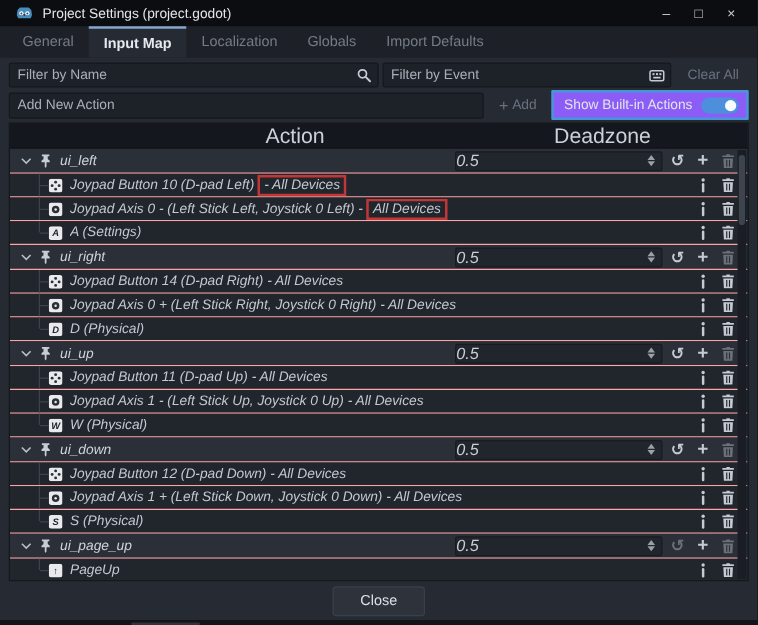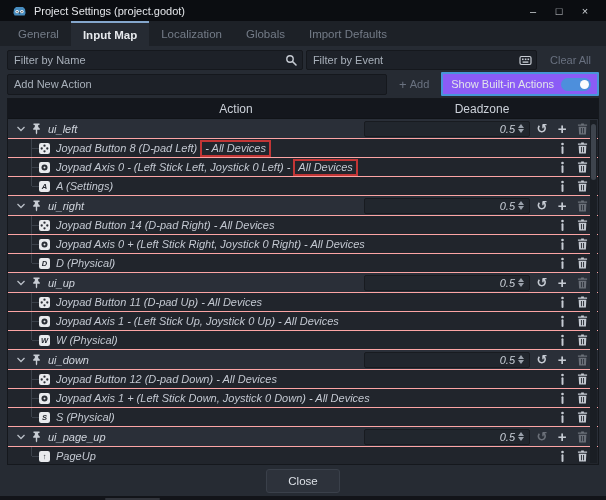--- a/index.html
+++ b/index.html
@@ -44,21 +44,21 @@
   .builtin-label { color:#e2e5ea; font-size:11px; white-space:nowrap; }
   .toggle { width:30px; height:13px; border-radius:7px; background:#4d8fdc; position:relative; }
   .toggle .knob { position:absolute; right:2px; top:2px; width:9px; height:9px; border-radius:50%;
                   background:#fbfcfd; }
 
   
   .table { position:relative; width:592px; height:367px; background:#21252c;
            border:1px solid #15181d; overflow:hidden; }
   .thead { position:relative; height:20px; background:#14171d; border-bottom:1px solid #101317; }
   .th { position:absolute; top:0; height:20px; line-height:20px; text-align:center;
-        color:#ccd1d9; font-size:12px; }
+        color:#ccd1d9; font-size:17px; }
   .th-action { left:0; width:456px; }
   .th-deadzone { left:424px; width:100px; }
 
   .tbody { position:relative; }
   .row { display:flex; align-items:center; border-bottom:1px solid #fca5a5; position:relative;font-style:italic; }
   .grow { height:20px; background:#2a2f38; }
   .crow { height:19px; background:#21252c; }
   .chev { width:12px; height:12px; margin-left:7px; display:flex; flex:0 0 auto; }
   .pin  { width:11px; height:12px; margin-left:4px; display:flex; flex:0 0 auto; }
   .aname { color:#d0d5dd; font-size:11px; margin-left:6px; flex:1;
@@ -73,21 +73,21 @@
 
   .ev-icon { width:11px; height:11px; flex:0 0 auto; display:flex; }
   .etext { color:#c3c8d1; font-size:11px; margin-left:6px; white-space:nowrap; overflow:hidden;
            flex:1; display:flex; align-items:center; }
   .redbox { border:2px solid #c23636; padding:0 3px; margin-left:3px; display:inline-block;
             line-height:13px; }
   .redbox:empty { display:none; }
 
   .dz-field { width:166px; height:16px; background:#21262d; border:1px solid #181b20;
               border-radius:2px; display:flex; align-items:center; flex:0 0 auto; }
-  .dz-val { flex:1; text-align:right; color:#c9cfd7; font-size:11px; }
+  .dz-val { flex:1; text-align:left; color:#c9cfd7; font-size:13px; }
   .spinner { width:14px; display:flex; flex-direction:column; align-items:center; gap:1px;
              padding-right:2px; }
   .spinner i { display:block; width:0; height:0; border-left:3px solid transparent;
                border-right:3px solid transparent; }
   .spin-up { border-bottom:4px solid #9aa1ab; }
   .spin-dn { border-top:4px solid #9aa1ab; }
 
   .cluster { display:flex; gap:6px; padding:0 9px 0 5px; flex:0 0 auto; align-items:center; }
   .rbtn { width:14px; height:15px; display:flex; align-items:center; justify-content:center;
           color:#c6cbd3; font-size:13px; }
@@ -223,21 +223,21 @@
             <span class="ev-icon">
               <svg viewBox="0 0 11 11" width="11" height="11">
                 <rect x="0" y="0" width="11" height="11" rx="2.2" fill="#e8eaed"></rect>
                 <circle cx="5.5" cy="2.7" r="1.15" fill="#2a2e35"></circle>
                 <circle cx="2.7" cy="5.5" r="1.15" fill="#2a2e35"></circle>
                 <circle cx="8.3" cy="5.5" r="1.15" fill="#2a2e35"></circle>
                 <circle cx="5.5" cy="8.3" r="1.15" fill="#2a2e35"></circle>
               </svg>
             </span>
             <span class="etext">
-              <span class="">Joypad Button 8 (D-pad Left)</span>
+              <span class="">Joypad Button 10 (D-pad Left)</span>
               <span class="redbox">- All Devices</span>
             </span>
             <div class="cluster">
               <span class="rbtn">
                 <svg viewBox="0 0 10 14" width="9" height="13">
                   <circle cx="5" cy="2" r="1.5" fill="#c6cbd3"></circle>
                   <rect x="3.9" y="4.6" width="2.2" height="8.4" rx="1.1" fill="#c6cbd3"></rect>
                 </svg>
               </span>
               <span class="rbtn">

